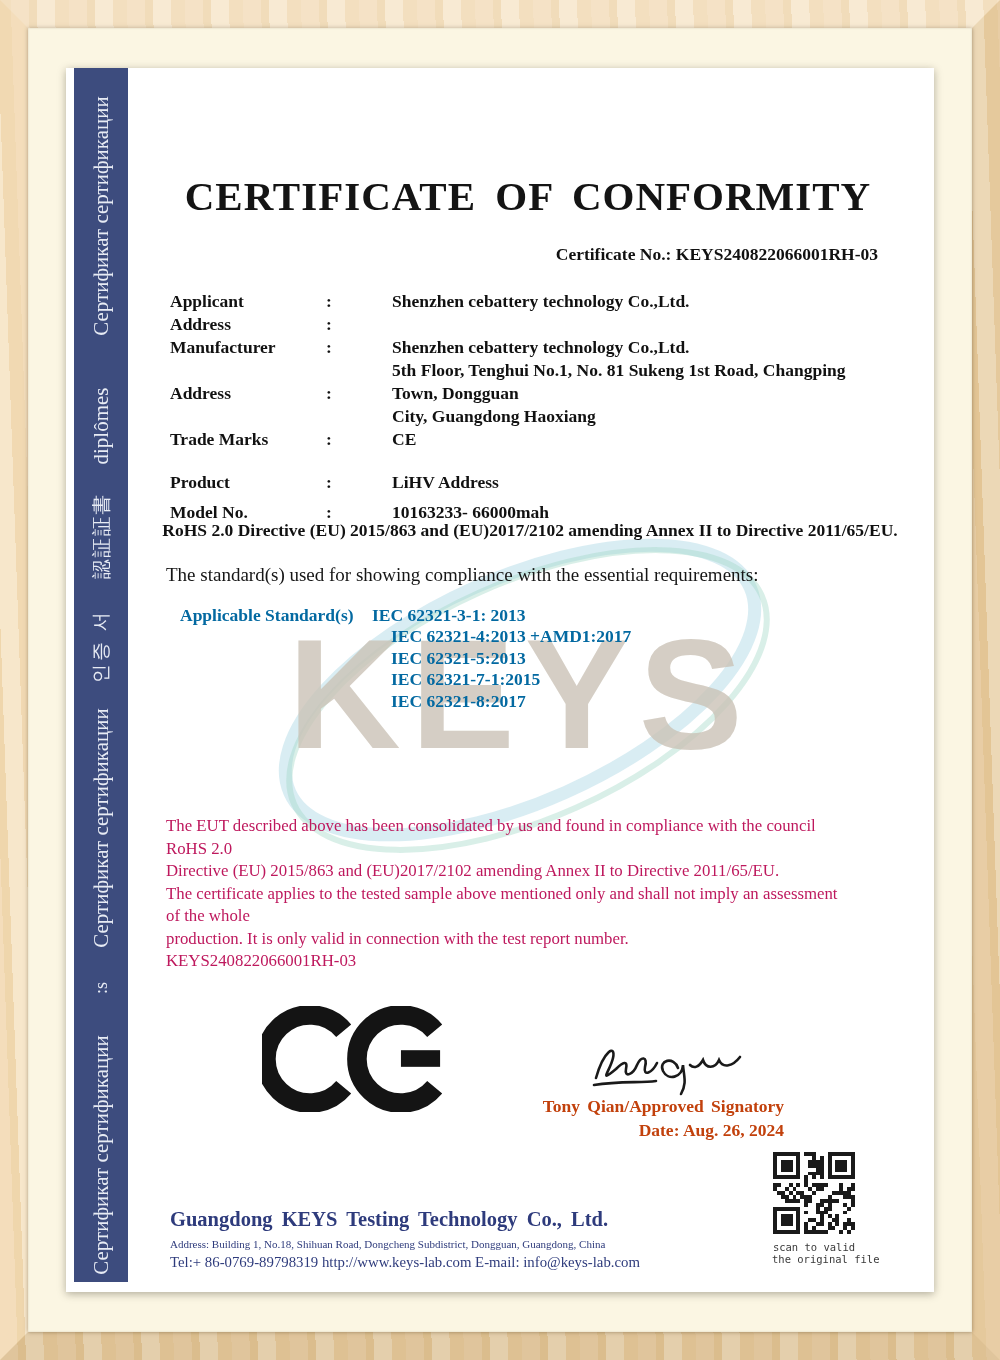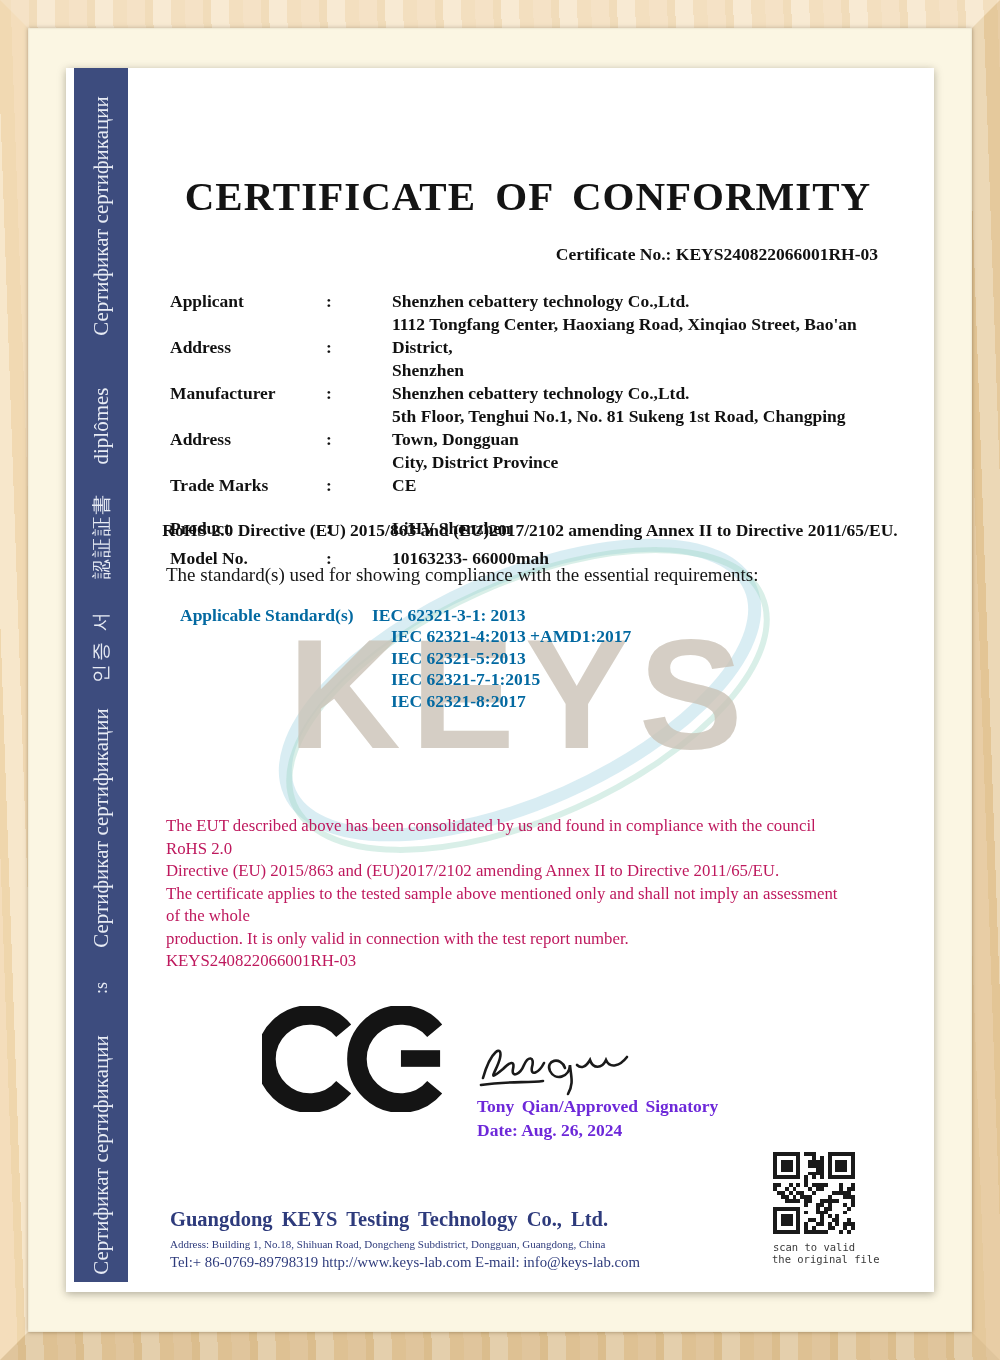--- a/index.html
+++ b/index.html
@@ -46,21 +46,21 @@
 
   
   .wm-svg{top:442px;left:140px;pointer-events:none;}
   .wm-text{top:548px;left:222px;font-family:"Liberation Sans",sans-serif;font-weight:bold;
     font-size:156px;letter-spacing:10px;color:#cbc3b7;opacity:.8;line-height:1;pointer-events:none;}
 
   .bodytext{top:747px;left:100px;right:84px;color:#be185d;}
   .bodytext div{font-size:16.8px;line-height:22.5px;}
 
   .ce{top:938px;left:196px;}
-  .sig{top:970px;left:411px;width:318px;color:#6d28d9;}
+  .sig{top:970px;left:400px;width:318px;text-align:right;color:#c2410c;}
   .sig .hand{margin-right:34px;}
   .sig .name{font-size:17.5px;font-weight:bold;word-spacing:3px;margin-top:-4px;}
   .sig .date{font-size:17.5px;font-weight:bold;margin-top:3px;}
 
   .qr{top:1084px;left:706px;width:84px;text-align:center;}
   .qr .cap{font-family:"DejaVu Sans Mono",monospace;font-size:10.5px;line-height:12px;color:#3a3a3a;margin-top:3px;white-space:nowrap;}
 
   .footer{top:1140px;left:104px;right:190px;color:var(--footer-navy,#2e3b7c);}
   .footer .company{font-size:20.5px;font-weight:bold;word-spacing:4px;}
   .footer .addr{font-size:11px;margin-top:7px;}
@@ -115,52 +115,48 @@
           <div class="frow">
             <div class="flabel">Applicant</div>
             <div class="fcolon">:</div>
             <div class="fvalue">
               <div>Shenzhen cebattery technology Co.,Ltd.</div>
             </div>
           </div>
           <div class="frow">
             <div class="flabel">Address</div>
             <div class="fcolon">:</div>
-            <div class="fvalue">
-              <div>1112 Tongfang Center, Haoxiang Road, Xinqiao Street, Bao'an District,</div>
-              <div>Shenzhen</div>
-            </div>
           </div>
           <div class="frow">
             <div class="flabel">Manufacturer</div>
             <div class="fcolon">:</div>
             <div class="fvalue">
               <div>Shenzhen cebattery technology Co.,Ltd.</div>
             </div>
           </div>
           <div class="frow">
             <div class="flabel">Address</div>
             <div class="fcolon">:</div>
             <div class="fvalue">
               <div>5th Floor, Tenghui No.1, No. 81 Sukeng 1st Road, Changping Town, Dongguan</div>
-              <div>City, District Province</div>
+              <div>City, Guangdong Haoxiang</div>
             </div>
           </div>
           <div class="frow">
             <div class="flabel">Trade Marks</div>
             <div class="fcolon">:</div>
             <div class="fvalue">
               <div>CE</div>
             </div>
           </div>
           <div class="frow">
             <div class="flabel">Product</div>
             <div class="fcolon">:</div>
             <div class="fvalue">
-              <div>LiHV Shenzhen</div>
+              <div>LiHV Address</div>
             </div>
           </div>
           <div class="frow">
             <div class="flabel">Model No.</div>
             <div class="fcolon">:</div>
             <div class="fvalue">
               <div>10163233- 66000mah</div>
             </div>
           </div>
         </div>

